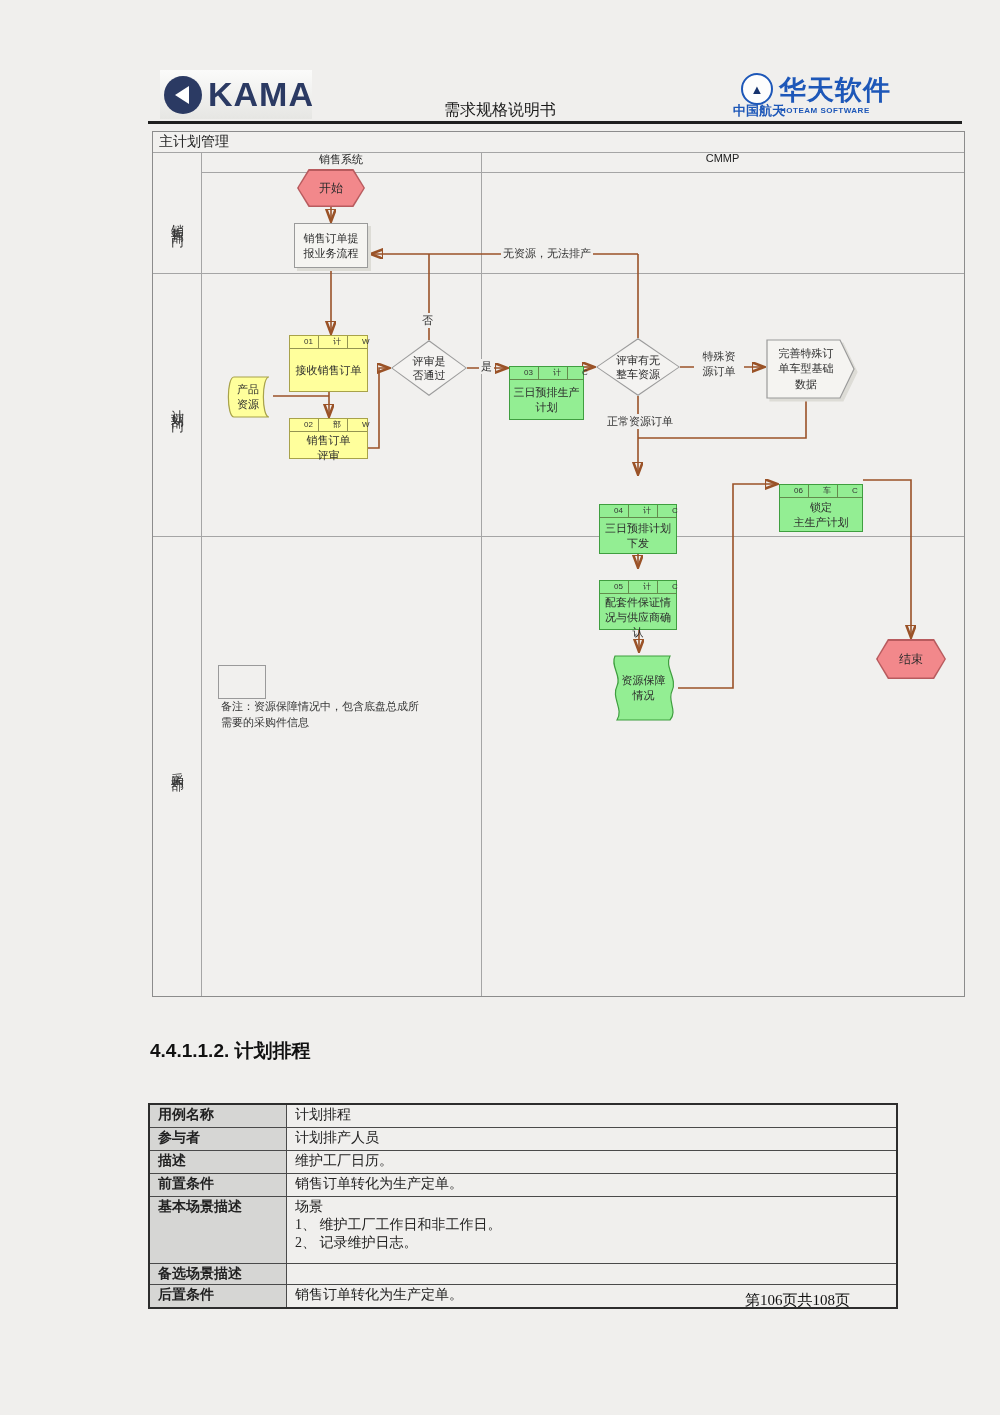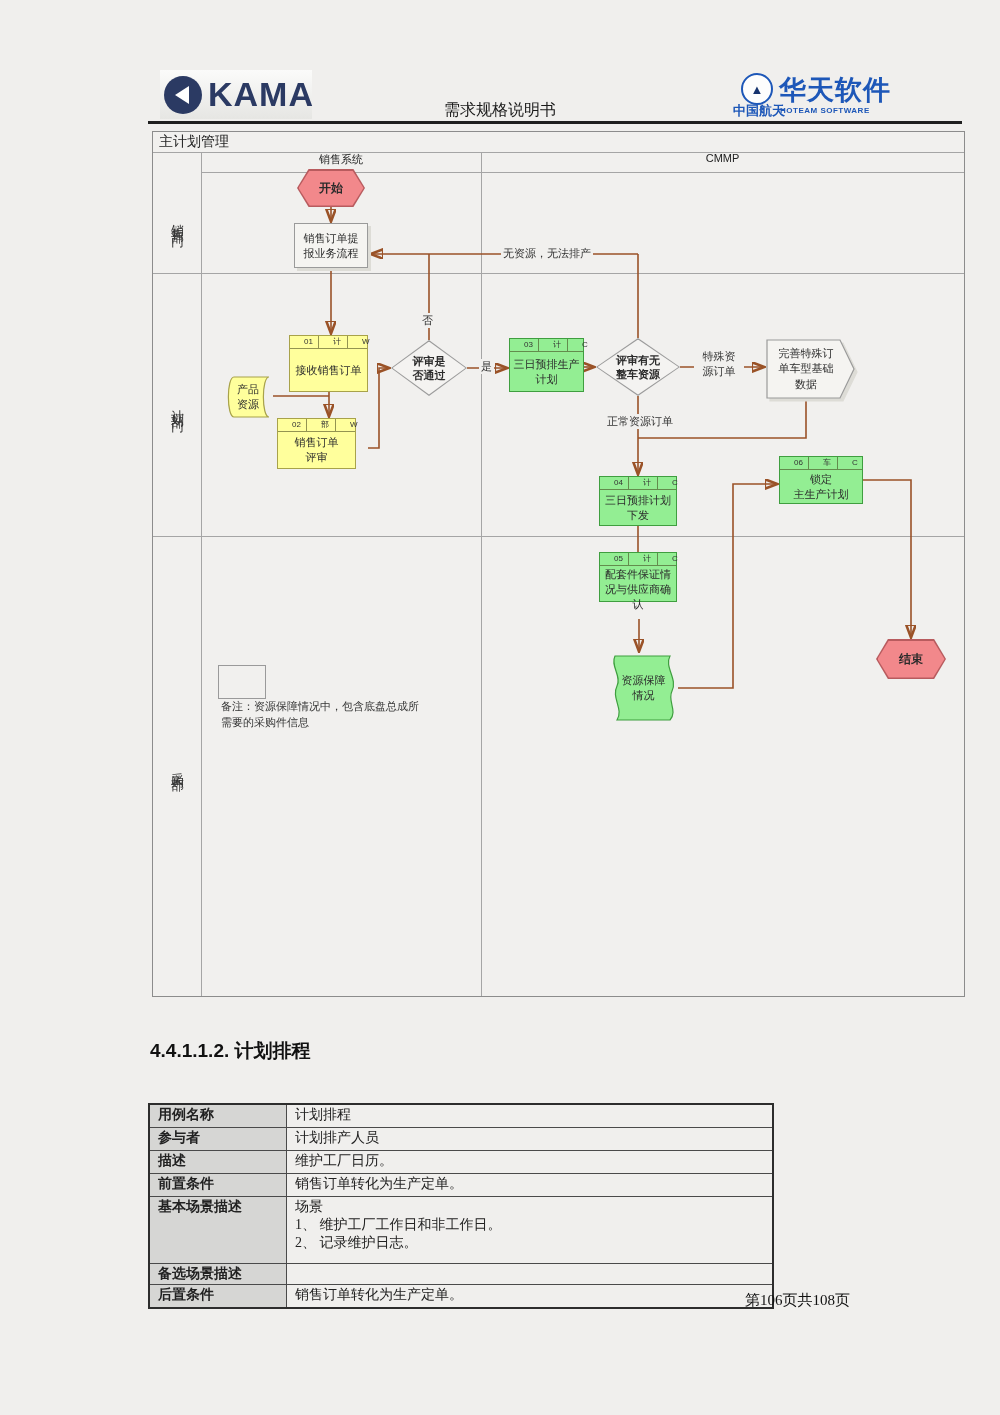--- a/index.html
+++ b/index.html
@@ -52,46 +52,46 @@
   .task{border:1px solid #8f8f55;}
   .task .hd{display:flex;font-size:8px;line-height:11px;height:12px;flex:0 0 auto;
     font-family:"Liberation Sans",sans-serif;color:#333;}
   .task .hd span{display:block;border-right:1px solid rgba(60,60,20,.55);padding:0 14px;overflow:hidden;}
   .task .hd .id{width:15px;text-align:center;}
   .task .hd .role{flex:1;text-align:center;}
   .task .hd .flag{width:13px;text-align:center;border-right:none;}
   .task .hd{border-bottom:1px solid rgba(60,60,20,.55);}
   .task .bd{flex:1;display:flex;align-items:center;justify-content:center;padding:1px 2px;}
   .yellow{background:#ffff9c;border-color:#a8a24a;}
-  .green{background:#93ee93;border-color:#3f9e3f;}
+  .green{background:#93ee93;border-color:#3f9e3f;margin-top:28px;}
   .plain{background:#f5f4f1;border:1px solid #9a9a9a;box-shadow:3px 3px 0 0 #dddcd6;}
   .plain .bd{flex:1;display:flex;align-items:center;justify-content:center;padding:2px 4px;}
 
   .poly{display:block;}
   .poly .inner{position:absolute;left:1.5px;top:1.5px;right:1.5px;bottom:1.5px;
-    display:flex;align-items:center;justify-content:center;white-space:pre-line;text-align:center;font-weight:bold;}
+    display:flex;align-items:center;justify-content:center;white-space:pre-line;text-align:center;}
   .hex-o{clip-path:polygon(17% 0,83% 0,100% 50%,83% 100%,17% 100%,0 50%);background:#b85b5e;}
   .hex-i{clip-path:polygon(17% 0,83% 0,100% 50%,83% 100%,17% 100%,0 50%);background:#f2888b;font-size:12px;}
   .dia-o{clip-path:polygon(50% 0,100% 50%,50% 100%,0 50%);background:#9b9b9b;}
   .dia-i{clip-path:polygon(50% 0,100% 50%,50% 100%,0 50%);background:#f4f3f1;font-size:11px;line-height:1.3;}
 
   .svgshape{position:absolute;}
   .svgshape .cap{position:absolute;inset:0;display:flex;align-items:center;justify-content:center;
     white-space:pre-line;text-align:center;font-size:11px;line-height:1.4;color:#2b2b2b;}
 
   .edge-label{position:absolute;background:#f1f0ee;font-size:11px;color:#333;padding:0 2px;
     white-space:pre-line;text-align:center;line-height:1.4;}
 
   .note{position:absolute;font-size:11px;line-height:1.45;color:#333;white-space:pre-line;}
   .note .tag{position:absolute;left:-3px;top:-2px;width:46px;height:100%;border:1px solid #9a9a9a;}
 
   
   .sec-heading{left:150px;top:1038px;font-family:"Liberation Sans",sans-serif;
     font-weight:bold;font-size:19px;color:#111;}
-  table.uc{position:absolute;left:148px;top:1103px;width:626px;border-collapse:collapse;
+  table.uc{position:absolute;left:148px;top:1103px;width:750px;border-collapse:collapse;
     border:2px solid #2d2d2d;}
   table.uc td{border:1px solid #4a4a4a;font-size:14px;vertical-align:top;padding:1px 8px;}
   table.uc td.lbl{width:120px;background:#d6d6d4;font-weight:bold;
     font-family:"Liberation Sans",sans-serif;white-space:nowrap;}
   table.uc td.val{white-space:pre-line;}
   tr.r-std td{height:20px;}
   tr.r-big td{height:64px;}
   tr.r-sm td{height:16px;margin-left:32px;}
 
   .footer-page{left:745px;top:1291px;font-size:15px;color:#111;}
@@ -171,21 +171,21 @@
   </div>
 
   <div class="svgshape" style="left:70px;top:243px;width:50px;height:44px">
     <svg width="50" height="44" viewBox="0 0 50 44">
       <path d="M46,2 H11 C3.5,2 3.5,42 11,42 H46 C38.5,42 38.5,2 46,2 Z" fill="#ffff9c" stroke="#a8a24a" stroke-width="1.2"></path>
     </svg>
     <div class="cap">产品
 资源</div>
   </div>
 
-  <div class="node task yellow" style="left:124px;top:286px;width:79px;height:51px">
+  <div class="node task yellow" style="left:136px;top:286px;width:79px;height:41px">
     <div class="hd">
       <span class="id">02</span><span class="role">部门领导</span><span class="flag">W</span>
     </div>
     <div class="bd">销售订单
 评审</div>
   </div>
 
   <div class="node poly dia-o" style="left:238px;top:208px;width:76px;height:56px">
     <div class="inner dia-i">评审是
 否通过</div>

